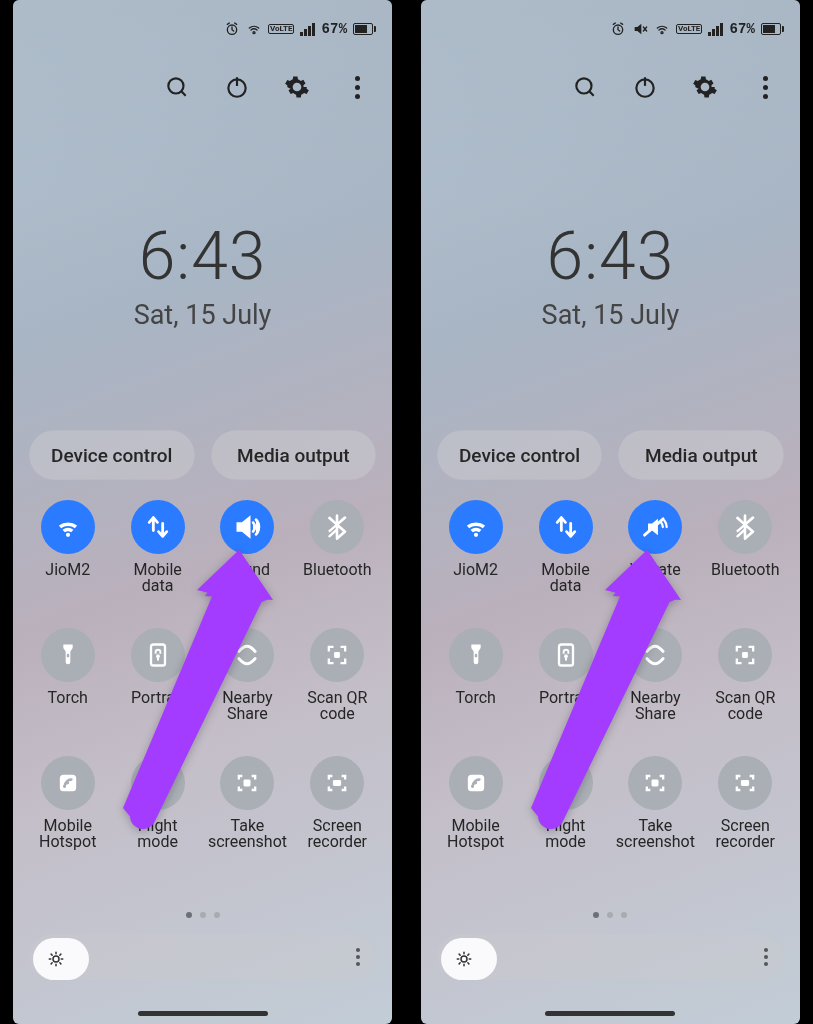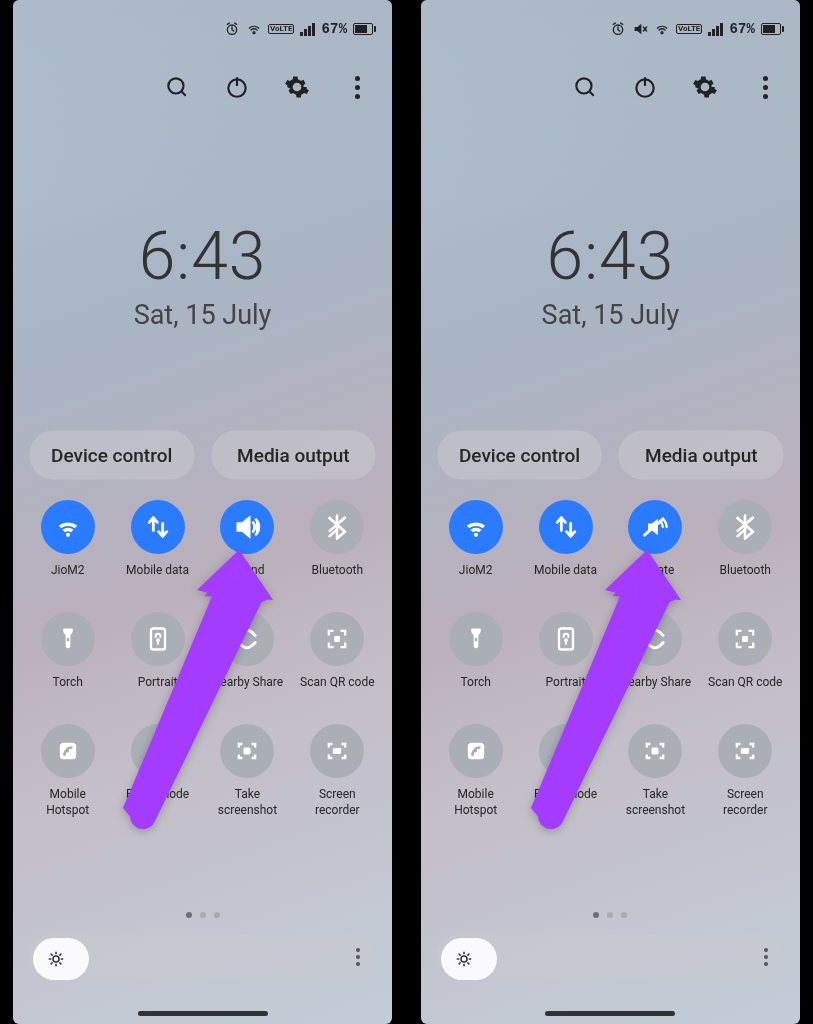--- a/index.html
+++ b/index.html
@@ -51,21 +51,21 @@
   .pills{ position:absolute; top:430px; left:16px; right:16px; display:flex; gap:16px;}
   .pill{ flex:1; height:50px; border-radius:26px; background:rgba(200,200,206,0.55); display:flex; align-items:center; justify-content:center; font-size:19px; color:#262626; font-weight:500; cursor:pointer; box-shadow: inset 0 0 0 .5px rgba(0,0,0,0.04);}
 
   
   .grid{ position:absolute; top:500px; left:14px; right:14px; display:grid; grid-template-columns:repeat(4,1fr); row-gap:34px; column-gap:8px;}
   .tile{ display:flex; flex-direction:column; align-items:center; cursor:pointer;}
   .tile .circ{ width:54px; height:54px; border-radius:50%; display:flex; align-items:center; justify-content:center; margin-bottom:8px;}
   .tile .circ.on{ background:#2a7bff; }
   .tile .circ.off{ background:#aaaeb5; }
   .tile .circ svg{ width:28px; height:28px; fill:#fff; }
-  .tile .lbl{ font-size:12px; color:#262626; text-align:center; line-height:16px; max-width:86px;}
+  .tile .lbl{ font-size:16px; color:#262626; text-align:center; line-height:16px; max-width:86px;}
 
   
   .pgdots{ position:absolute; bottom:106px; left:0; right:0; display:flex; justify-content:center; gap:8px;}
   .pgdots i{ width:6px; height:6px; border-radius:50%; background:#6d6f74;}
   .pgdots i.dim{ background:#a9abaf;}
 
   
   .bright{ position:absolute; bottom:44px; left:16px; right:16px; height:46px; border-radius:24px; background:rgba(200,200,206,0.55); display:flex; align-items:center; padding:0 10px 0 4px;}
   .bright .thumb-track{ position:relative; width:70px; height:42px;}
   .bright .thumb{ position:absolute; left:2px; top:2px; width:42px; height:42px; border-radius:50%; background:#fafafc; display:flex; align-items:center; justify-content:center;}

